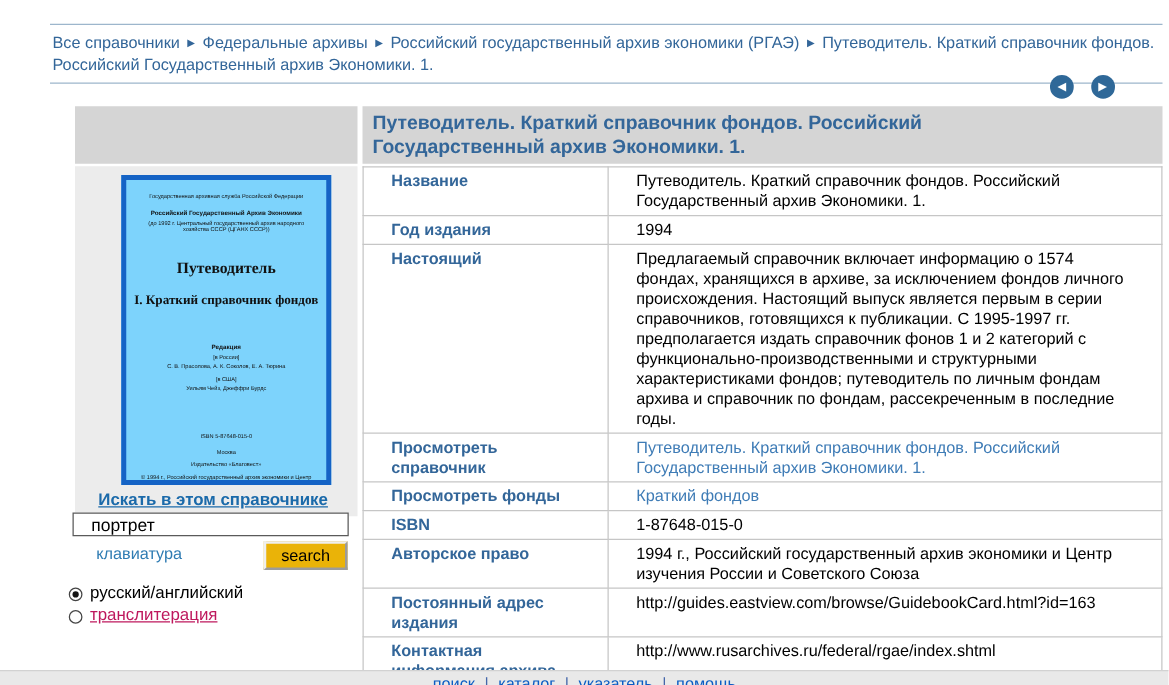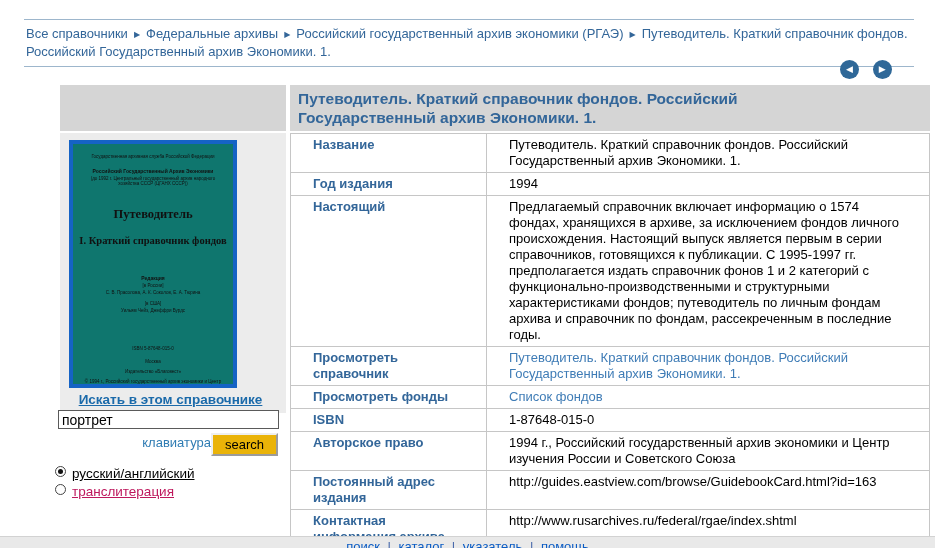--- a/index.html
+++ b/index.html
@@ -4,21 +4,21 @@
 <style>
   * { margin:0; padding:0; box-sizing:border-box; }
   html,body { background:#fff; }
   .page {
     position:relative; width:935px; height:548px; overflow:hidden;
     background:#fff; font-family:"Liberation Sans", sans-serif; font-size:13px; color:#000;
   }
 
   
   .breadcrumb {
-    position:absolute; left:24px; top:19px; width:890px;
+    position:absolute; left:40px; top:19px; width:890px;
     border-top:1px solid #9db6cc; border-bottom:1px solid #9db6cc;
     padding:5px 2px 6px 2px; color:#336699; line-height:17px; font-size:13px;
   }
   .bc-item { color:#336699; cursor:pointer; }
   .bc-sep  { font-size:8px; margin:0 6px; color:#336699; vertical-align:1px; }
 
   
   .nav-arrows { position:absolute; left:840px; top:60px; }
   .circle {
     display:inline-flex; width:19px; height:19px; border-radius:50%;
@@ -32,22 +32,22 @@
   .sidebar-header { position:absolute; left:60px; top:85px; width:226px; height:46px; background:#d5d5d5; }
   .page-title {
     position:absolute; left:290px; top:85px; width:640px; height:46px; background:#d5d5d5;
     color:#336699; font-weight:bold; font-size:15.5px; line-height:19px; padding:4px 0 0 8px;
   }
   .page-title span { display:block; max-width:480px; }
 
   
   .sidebar-panel { position:absolute; left:60px; top:133px; width:226px; height:280px; background:#ececec; }
   .cover {
-    position:absolute; left:9px; top:7px; width:168px; height:248px;
-    background:#0f766e; border:4px solid #1563c5; text-align:center; overflow:hidden; color:#111;
+    position:absolute; left:37px; top:7px; width:168px; height:248px;
+    background:#7dd3fc; border:4px solid #1563c5; text-align:center; overflow:hidden; color:#111;
   }
   .cv-agency    { margin-top:10px; font-size:4.5px; }
   .cv-archive   { margin-top:9px;  font-size:5px; font-weight:bold; }
   .cv-note      { margin-top:2px;  font-size:4.5px; padding:0 12px; }
   .cv-title     { margin-top:21px; font-size:12.5px; font-weight:bold; font-family:"Liberation Serif", serif; }
   .cv-subtitle  { margin-top:13px; font-size:10.5px; font-weight:bold; font-family:"Liberation Serif", serif; }
   .cv-edhead    { margin-top:29px; font-size:5px; font-weight:bold; }
   .cv-edline    { margin-top:2px;  font-size:4.5px; }
   .cv-edline2   { margin-top:6px;  font-size:4.5px; }
   .cv-isbn      { margin-top:33px; font-size:4.5px; }
@@ -56,31 +56,31 @@
   .cv-copyright { margin-top:5px;  font-size:4.5px; padding:0 10px; }
 
   
   .search-section { position:absolute; left:55px; top:392px; width:231px; }
   .search-heading {
     text-align:center; color:#1b6aaa; font-weight:bold; font-size:13.5px;
     text-decoration:underline; cursor:default;
   }
   .search-input {
     display:block; width:221px; margin:3px 0 0 3px; height:19px;
-    border:1px solid #5a5a5a; padding:1px 3px; font-size:14px;
+    border:1px solid #5a5a5a; padding:1px 14px; font-size:14px;
     font-family:"Liberation Sans", sans-serif; background:#fff; color:#000;
   }
-  .search-row { display:flex; justify-content:flex-end; align-items:flex-start; padding:4px 8px 0 22px; }
+  .search-row { display:flex; justify-content:space-between; align-items:flex-start; padding:4px 8px 0 22px; }
   .kbd-link { color:#2f7cb3; cursor:pointer; font-size:13px; margin-top:2px; }
   .search-btn {
     font-size:13px; padding:2px 12px; background:#eab308; color:#000;
     border:2px outset #efefef; cursor:pointer; font-family:"Liberation Sans", sans-serif;
   }
   .radio-group { margin-top:10px; }
-  .radio-row { display:flex; align-items:flex-start; margin-bottom:3px;text-decoration:underline; }
+  .radio-row { display:flex; align-items:flex-end; margin-bottom:3px; }
   .radio {
     width:11px; height:11px; border:1px solid #444; border-radius:50%;
     background:#fdfdfd; display:inline-block; margin-right:6px; cursor:pointer; flex:none;
   }
   .radio.on::after { content:""; display:block; width:5px; height:5px; margin:2px; border-radius:50%; background:#111; }
   .radio-label { font-size:13.5px; color:#000; }
   .radio-label.link { color:#be185d; text-decoration:underline; cursor:pointer; }
 
   
   .details { position:absolute; left:290px; top:133px; width:640px; border-collapse:collapse; table-layout:fixed; }
@@ -177,21 +177,21 @@
         <tr>
           <td class="lbl">Настоящий</td>
           <td class="val">Предлагаемый справочник включает информацию о 1574 фондах, хранящихся в архиве, за исключением фондов личного происхождения. Настоящий выпуск является первым в серии справочников, готовящихся к публикации. С 1995-1997 гг. предполагается издать справочник фонов 1 и 2 категорий с функционально-производственными и структурными характеристиками фондов; путеводитель по личным фондам архива и справочник по фондам, рассекреченным в последние годы.</td>
         </tr>
         <tr>
           <td class="lbl">Просмотреть справочник</td>
           <td class="val"><span class="vlink">Путеводитель. Краткий справочник фондов. Российский Государственный архив Экономики. 1.</span></td>
         </tr>
         <tr>
           <td class="lbl">Просмотреть фонды</td>
-          <td class="val"><span class="vlink">Список фондов</span></td>
+          <td class="val"><span class="vlink">Краткий фондов</span></td>
         </tr>
         <tr>
           <td class="lbl">ISBN</td>
           <td class="val">1-87648-015-0</td>
         </tr>
         <tr>
           <td class="lbl">Авторское право</td>
           <td class="val">1994 г., Российский государственный архив экономики и Центр изучения России и Советского Союза</td>
         </tr>
         <tr>

